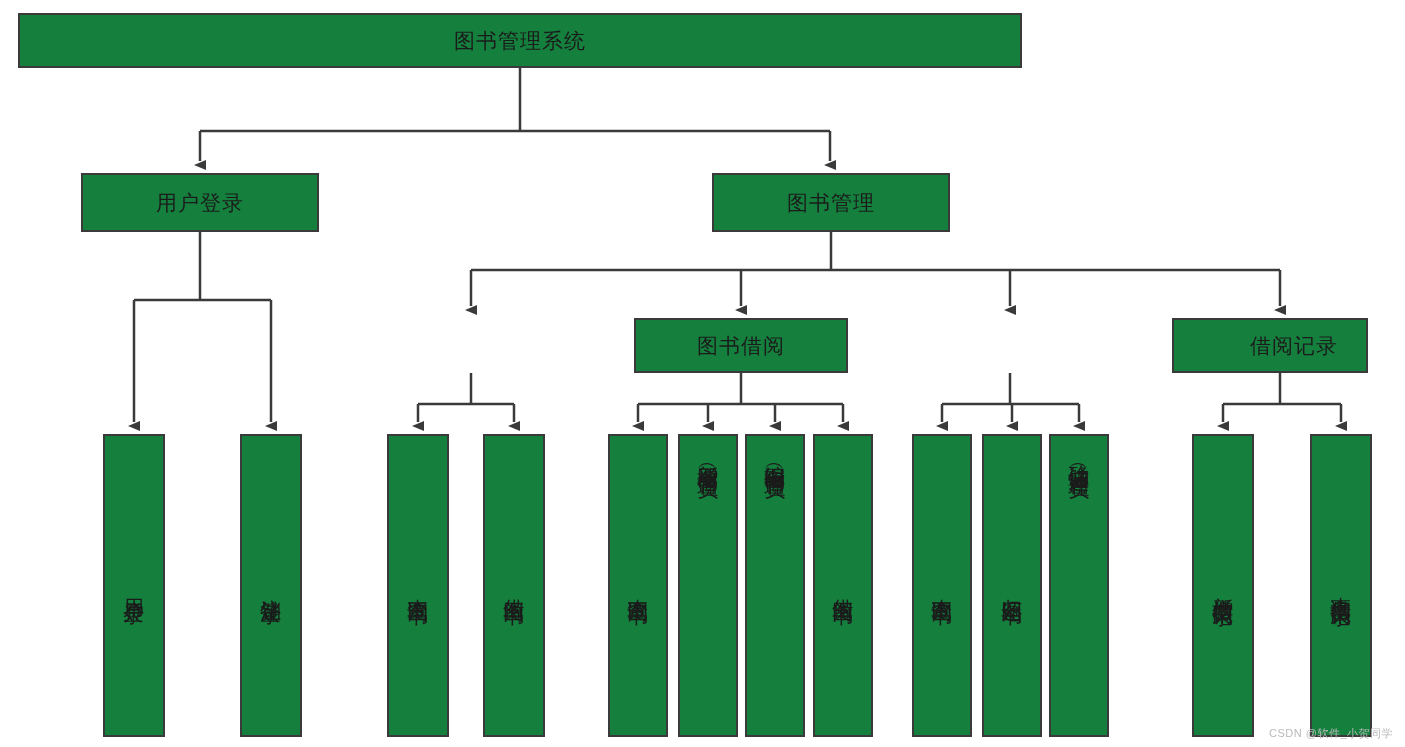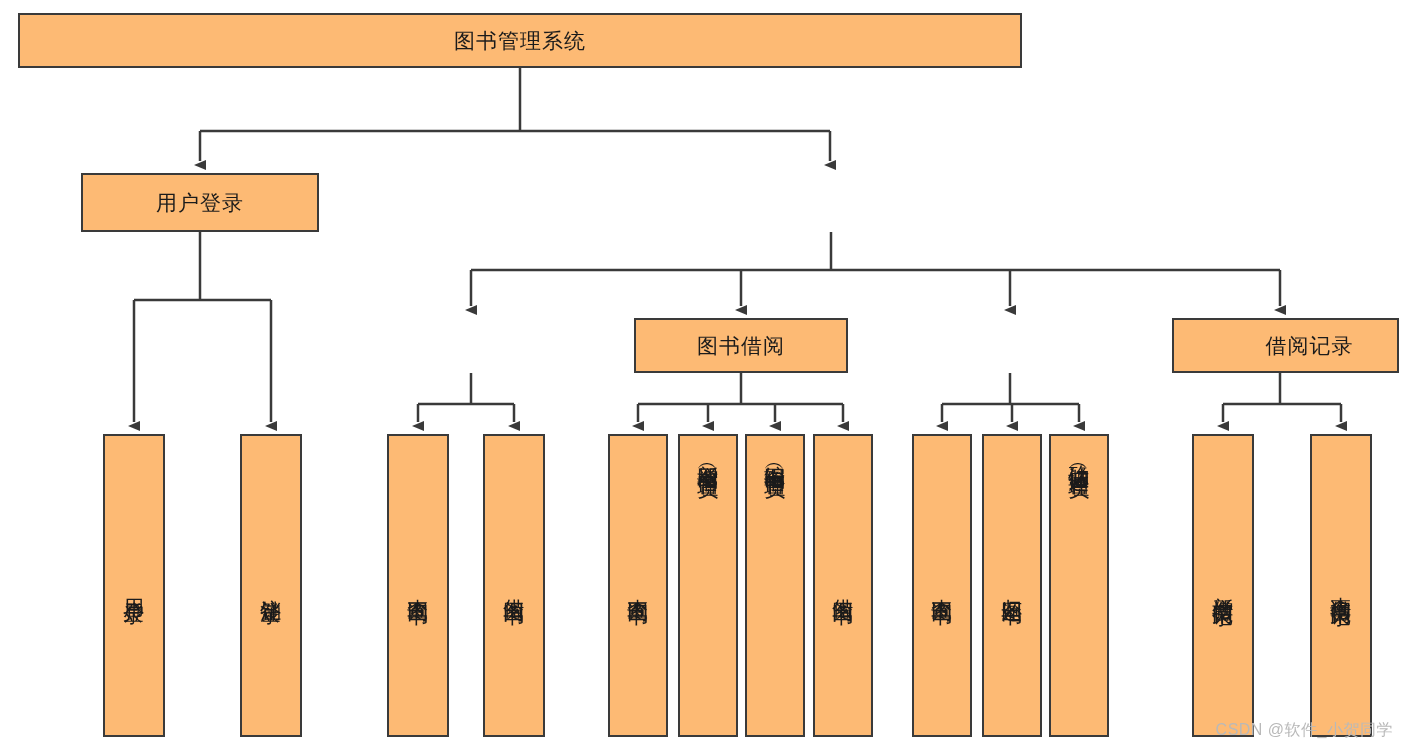--- a/index.html
+++ b/index.html
@@ -21,21 +21,21 @@
     position: absolute;
     left: 0;
     top: 0;
     width: 1405px;
     height: 747px;
     pointer-events: none;
   }
   .node {
     position: absolute;
     box-sizing: border-box;
-    background: #fdba74;
+    background: #15803d;
     border: 2px solid #3a3a3a;
     display: flex;
     align-items: center;
     justify-content: center;
     color: #1b1b1b;
   }
   .node.horiz {
     font-size: 21px;
     letter-spacing: 1px;
     line-height: 1.2;
@@ -55,21 +55,21 @@
     color: #1b1b1b;
   }
   .node.vert.centered {
     align-items: center;
     padding-top: 0;
   }
   #watermark {
     position: absolute;
     right: 12px;
     bottom: 6px;
-    font-size: 16px;
+    font-size: 11px;
     color: #b9b9b9;
     letter-spacing: 0.5px;
     white-space: nowrap;
   }
 </style>
 </head>
 <body>
 
 <div id="canvas">
 
@@ -124,28 +124,31 @@
   </svg>
 
   <div class="node horiz" style="left:18px; top:13px; width:1004px; height:55px;">
     <span>图书管理系统</span>
   </div>
 
   <div class="node horiz" style="left:81px; top:173px; width:238px; height:59px;">
     <span>用户登录</span>
   </div>
 
+  <div class="node horiz" style="left:712px; top:173px; width:238px; height:59px;">
+    <span>图书管理</span>
+  </div>
 
 
   <div class="node horiz" style="left:634px; top:318px; width:214px; height:55px;align-items:center;">
     <span>图书借阅</span>
   </div>
 
 
-  <div class="node horiz" style="left:1172px; top:318px; width:227px; height:55px;padding-left:48px;">
+  <div class="node horiz" style="left:1172px; top:318px; width:196px; height:55px;padding-left:48px;">
     <span>借阅记录</span>
   </div>
 
   <div class="node vert centered" style="left:103px; top:434px; width:62px; height:303px;">
     <span class="vtext">用户登录</span>
   </div>
 
   <div class="node vert centered" style="left:240px; top:434px; width:62px; height:303px;">
     <span class="vtext">注销登录</span>
   </div>

